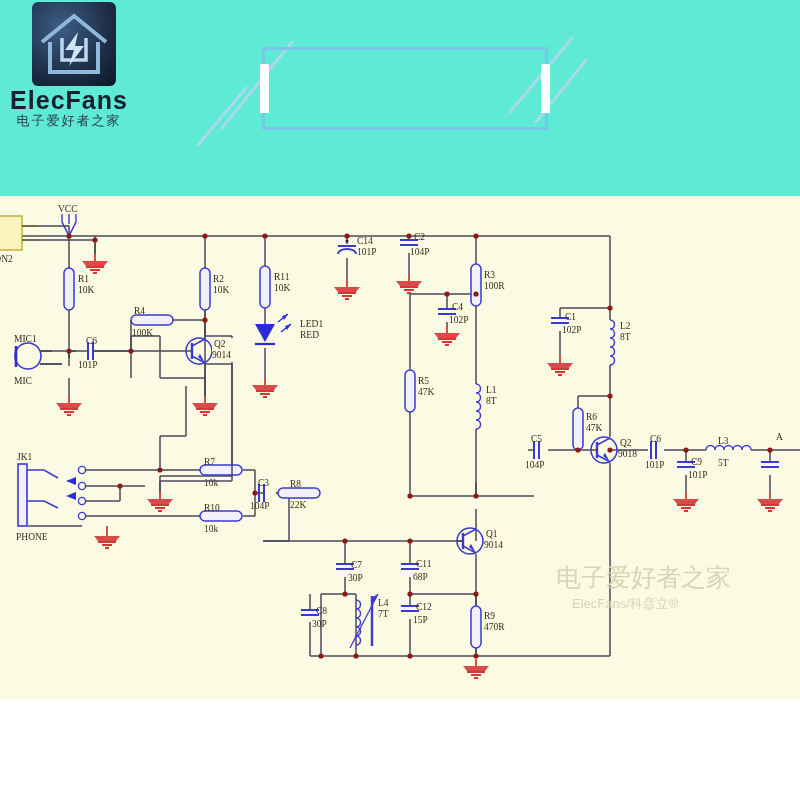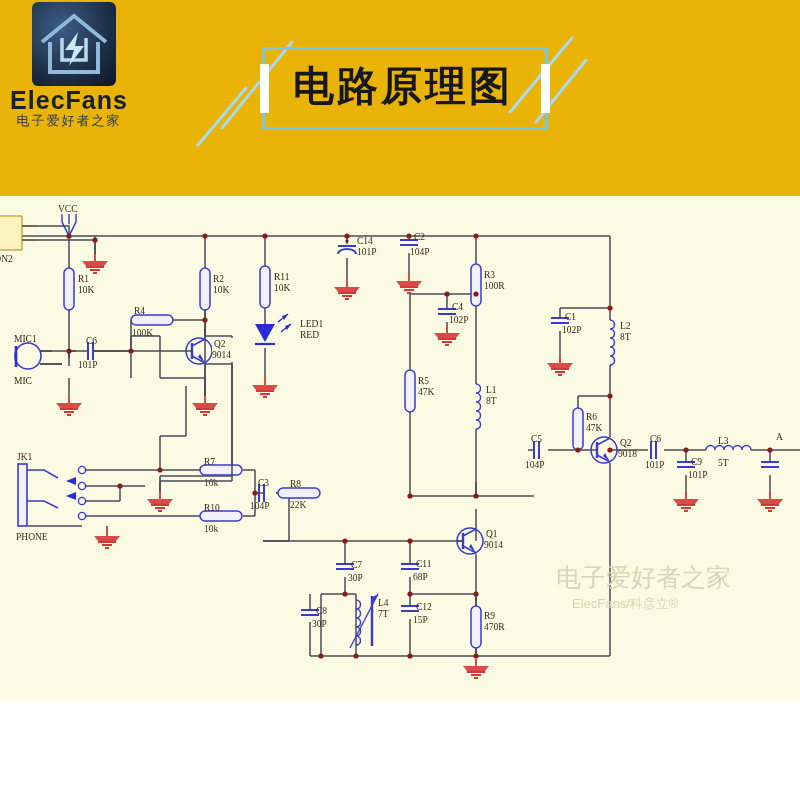--- a/index.html
+++ b/index.html
@@ -1,17 +1,17 @@
 <!DOCTYPE html>
 <html><head>
 <meta charset="utf-8">
 <style>
   html,body{margin:0;padding:0;background:#ffffff;}
   body{width:800px;height:800px;font-family:"Liberation Serif",serif;overflow:hidden;}
-  #page{position:relative;width:800px;height:588px;background:#eab308;}
+  #page{position:relative;width:800px;height:588px;background:#5eead4;}
 
   
   .brand{position:absolute;left:0;top:0;width:140px;height:110px;}
   .brand-logo{position:absolute;left:32px;top:2px;width:84px;height:84px;
     background:radial-gradient(circle at 35% 30%,#3d5e86 0%,#1d2e47 60%,#0d1624 100%);
     border-radius:6px;overflow:hidden;}
   .brand-name{position:absolute;left:-6px;top:86px;width:150px;text-align:center;
     font-family:"Liberation Sans",sans-serif;font-size:25px;font-weight:bold;
     letter-spacing:1px;color:#16202e;}
   .brand-sub{position:absolute;left:-6px;top:112px;width:150px;text-align:center;
@@ -57,21 +57,20 @@
   <svg style="position:absolute;left:0;top:0;width:800px;height:190px">
     <g stroke="#a9d9ef" stroke-width="3" stroke-linecap="round">
       <line x1="222" y1="128" x2="292" y2="42"></line>
       <line x1="198" y1="145" x2="246" y2="88"></line>
       <line x1="510" y1="112" x2="572" y2="38"></line>
       <line x1="536" y1="122" x2="586" y2="60"></line>
     </g>
   </svg>
 
   <div class="title-box"></div>
-  <div class="title-text">电路原理图</div>
 
   <div id="sheet">
   <svg width="800" height="504" viewBox="0 0 800 504">
 
     <defs>
       <g id="gnd">
         <line x1="0" y1="0" x2="0" y2="7" stroke="#cc2222" stroke-width="1.6"></line>
         <polygon points="-13,7 13,7 9,12 -9,12" fill="#d94a4a"></polygon>
         <line x1="-9" y1="13" x2="9" y2="13" stroke="#cc2222" stroke-width="1.8"></line>
         <line x1="-5" y1="16" x2="5" y2="16" stroke="#cc2222" stroke-width="1.8"></line>

